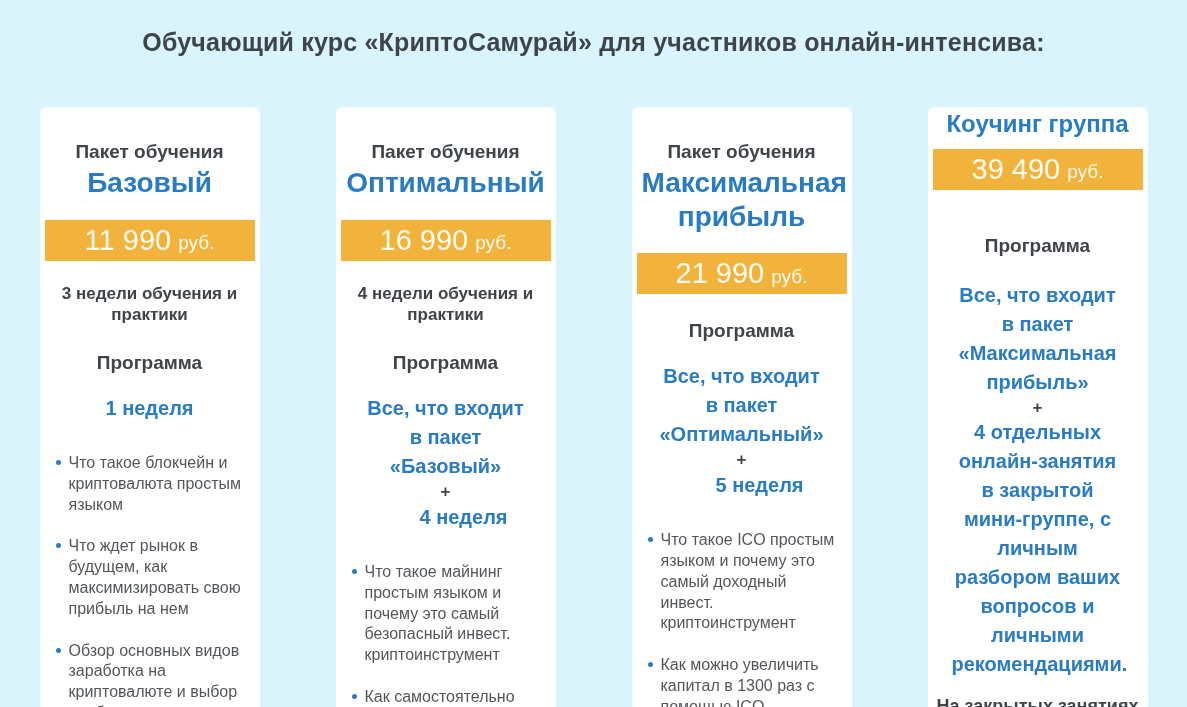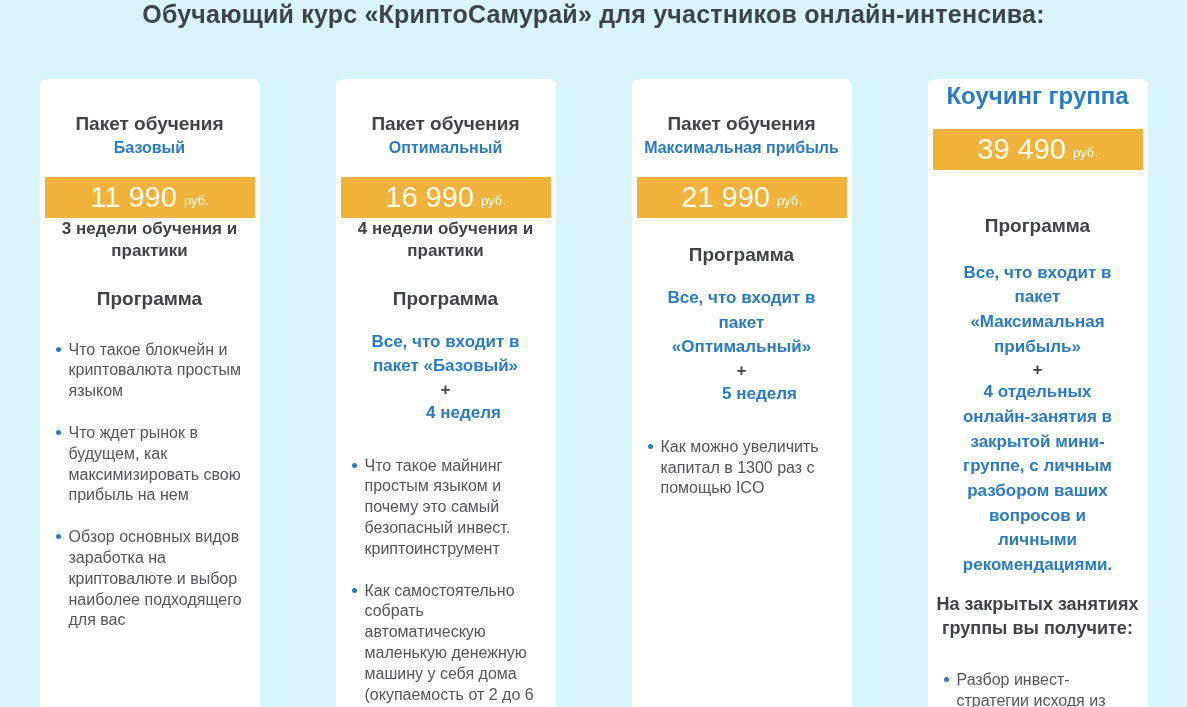--- a/index.html
+++ b/index.html
@@ -12,20 +12,21 @@
     --body-text: #53575b;
   }
   * { box-sizing: border-box; margin: 0; padding: 0; }
   html, body {
     width: 1187px; height: 707px;
     overflow: hidden;
     background: var(--background);
     font-family: "Liberation Sans", "DejaVu Sans", sans-serif;
   }
   .page-title {
+    margin-top: 28px;
     text-align: center;
     font-size: 25px;
     font-weight: bold;
     color: var(--heading-dark);
     letter-spacing: 0.2px;
   }
   .cards {
     display: flex;
     justify-content: center;
     column-gap: 76px;
@@ -40,58 +41,59 @@
   }
   .pkg-label {
     margin-top: 34px;
     font-size: 19px;
     font-weight: bold;
     color: var(--heading-dark);
   }
   .pkg-name {
     margin-top: 3px;
     padding: 0 10px;
-    font-size: 16px;
+    font-size: 28px;
     font-weight: bold;
     line-height: 1.2;
     color: var(--accent-blue);
   }
   .card-coaching .pkg-name {
     font-size: 24px;
   }
   .banner {
     margin: 20px 5px 0 5px;
     height: 41px;
     background: var(--banner-orange);
     color: var(--banner-text);
     display: flex;
     align-items: center;
     justify-content: center;
     gap: 7px;
   }
-  .card-coaching .banner { margin-top: 18px; }
+  .card-coaching .banner { margin-top: 10px; }
   .price { font-size: 29px; }
-  .cur { font-size: 13px; position: relative; top: 3px; }
+  .cur { font-size: 19px; position: relative; top: 3px; }
   .duration {
+    margin-top: 22px;
     padding: 0 16px;
     font-size: 17px;
     font-weight: bold;
     line-height: 1.28;
     color: var(--heading-dark);
   }
   .program {
     margin-top: 26px;
     font-size: 19px;
     font-weight: bold;
     color: var(--heading-dark);
   }
   .card-coaching .program { margin-top: 45px; }
   .week, .includes, .extra {
     color: var(--accent-blue);
-    font-size: 17px;
+    font-size: 20px;
     font-weight: bold;
     line-height: 1.45;
     padding: 0 24px;
   }
   .week { margin-top: 20px; }
   .includes { margin-top: 20px; }
   .card-coaching .includes { margin-top: 24px; }
   .plus {
     margin-top: 1px;
     font-size: 17px;
@@ -138,20 +140,21 @@
 
   <div class="card">
     <div class="pkg-label">Пакет обучения</div>
     <div class="pkg-name">Базовый</div>
     <div class="banner">
       <span class="price">11 990</span>
       <span class="cur">руб.</span>
     </div>
     <div class="duration">3 недели обучения и практики</div>
     <div class="program">Программа</div>
+    <div class="week">1 неделя</div>
     <ul class="bullets">
       <li><span class="dot"></span><span>Что такое блокчейн и криптовалюта простым языком</span></li>
       <li><span class="dot"></span><span>Что ждет рынок в будущем, как максимизировать свою прибыль на нем</span></li>
       <li><span class="dot"></span><span>Обзор основных видов заработка на криптовалюте и выбор наиболее подходящего для вас</span></li>
     </ul>
   </div>
 
   <div class="card">
     <div class="pkg-label">Пакет обучения</div>
     <div class="pkg-name">Оптимальный</div>
@@ -175,20 +178,21 @@
     <div class="pkg-name">Максимальная прибыль</div>
     <div class="banner">
       <span class="price">21 990</span>
       <span class="cur">руб.</span>
     </div>
     <div class="program">Программа</div>
     <div class="includes">Все, что входит в пакет «Оптимальный»</div>
     <div class="plus">+</div>
     <div class="week sub-week">5 неделя</div>
     <ul class="bullets">
+      <li><span class="dot"></span><span>Что такое ICO простым языком и почему это самый доходный инвест. криптоинструмент</span></li>
       <li><span class="dot"></span><span>Как можно увеличить капитал в 1300 раз с помощью ICO</span></li>
     </ul>
   </div>
 
   <div class="card card-coaching">
     <div class="pkg-name">Коучинг группа</div>
     <div class="banner">
       <span class="price">39 490</span>
       <span class="cur">руб.</span>
     </div>

